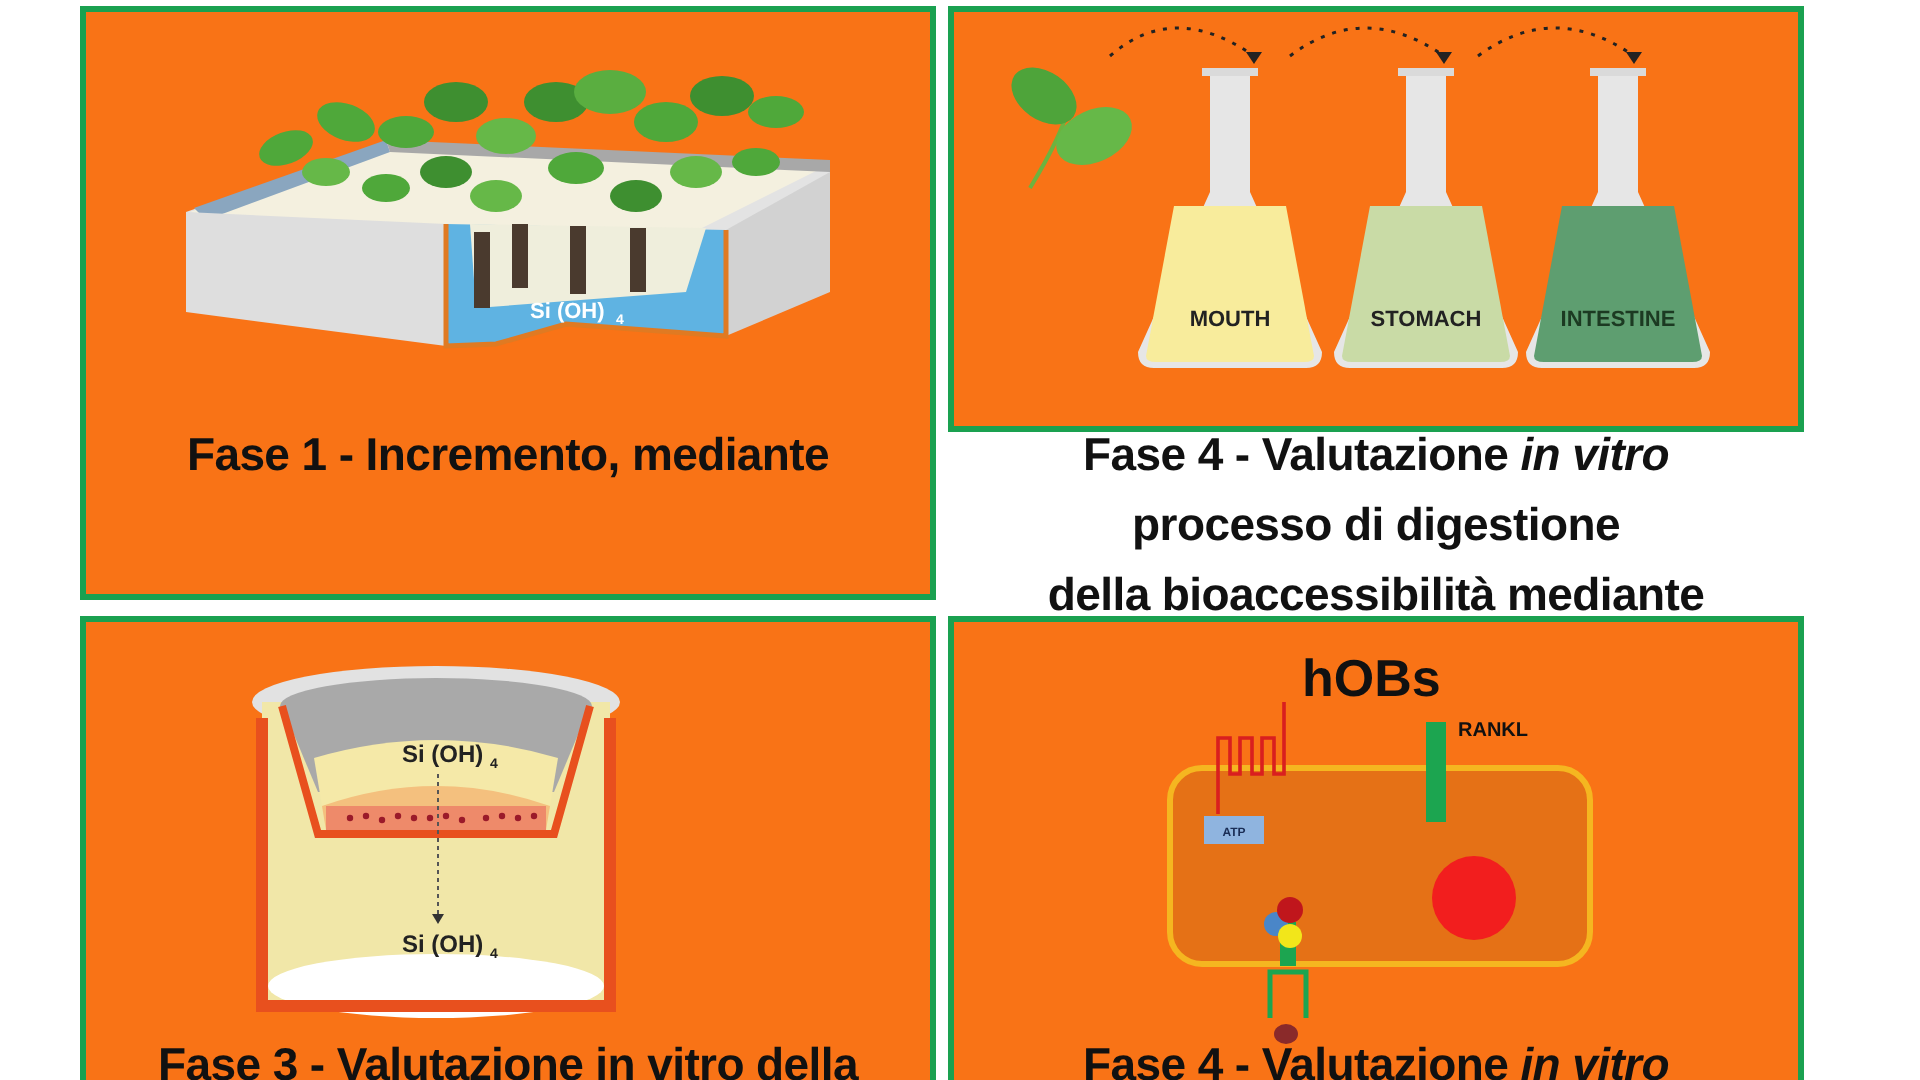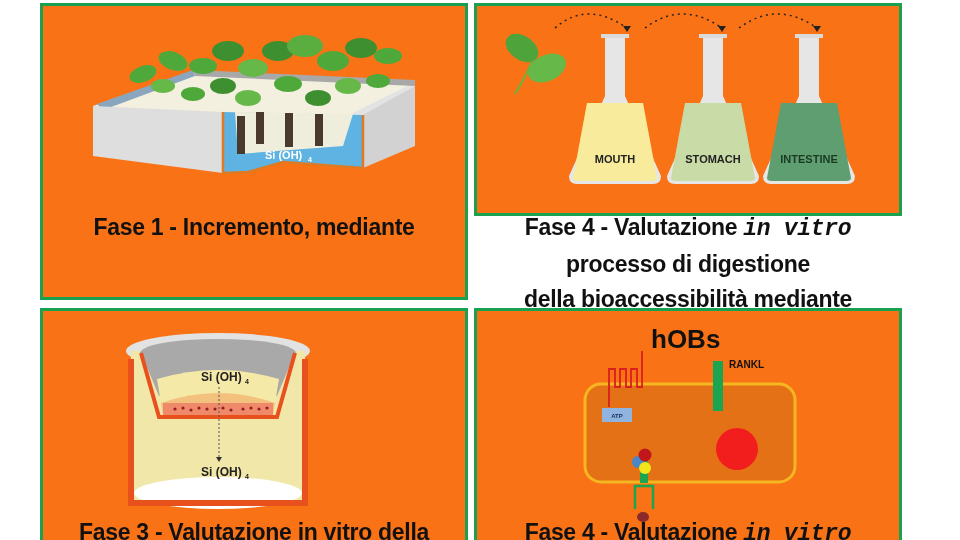--- a/index.html
+++ b/index.html
@@ -7,21 +7,21 @@
          font-family:"Liberation Sans", "DejaVu Sans", sans-serif; }
   .panel { position:absolute; box-sizing:border-box; border:3px solid #1aa150; background:#f97316; }
   #p1 { left:40px; top:3px; width:428px; height:297px; }
   #p2 { left:474px; top:3px; width:428px; height:213px; }
   #p3 { left:40px; top:308px; width:428px; height:260px; }
   #p4 { left:474px; top:308px; width:428px; height:260px; }
   .caption { position:absolute; left:0; right:0; text-align:center; color:#111;
              font-weight:bold; font-size:23px; line-height:35px; letter-spacing:-0.3px; }
   #p1 .caption, #p2 .caption { top:181px;margin-top:23px; }
   #p3 .caption, #p4 .caption { top:204px; }
-  .caption i { font-style:italic;font-family:Liberation Mono, monospace; }
+  .caption i { font-style:italic; }
   svg { position:absolute; overflow:visible; }
 </style>
 </head>
 <body>
 
 <div class="panel" id="p1">
   <svg width="428" height="180" style="left:0;top:0">
 
     <polygon points="50,100 150,65 372,75 372,110 320,150 50,150" fill="#e3e3e3"></polygon>
     <polygon points="52,100 150,66 372,76 300,112 140,118" fill="#f4f0df"></polygon>

